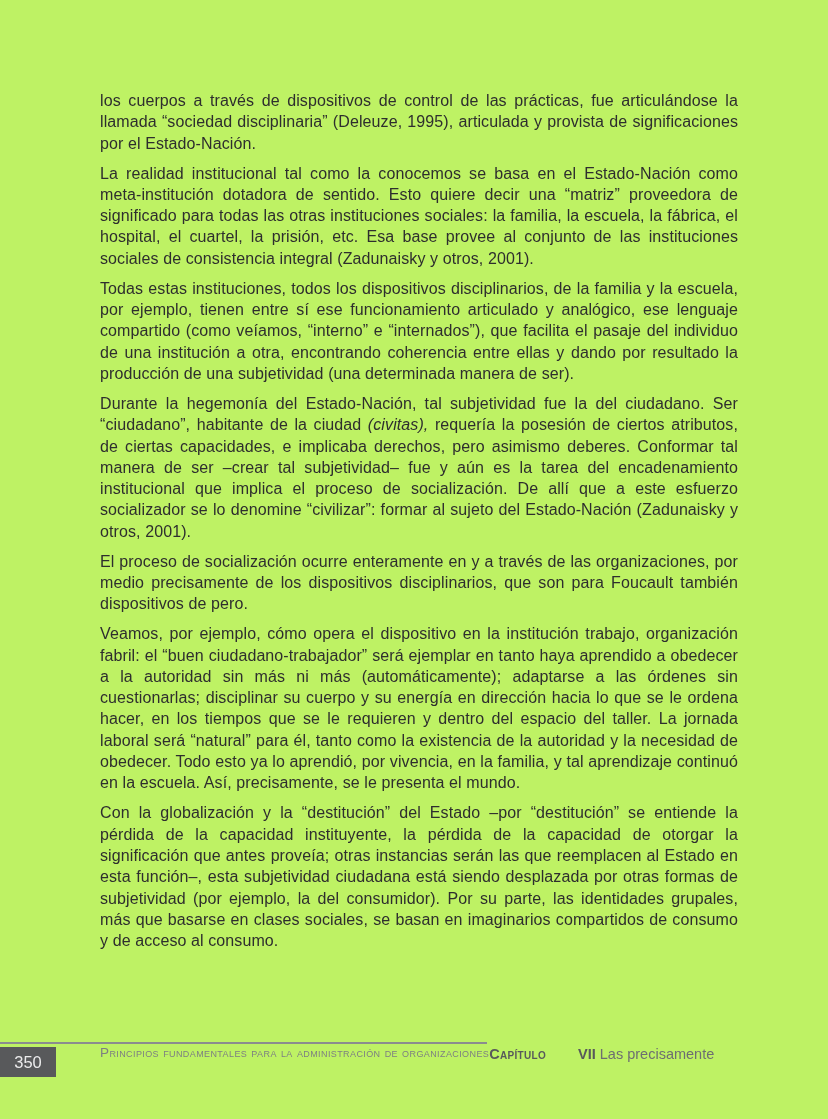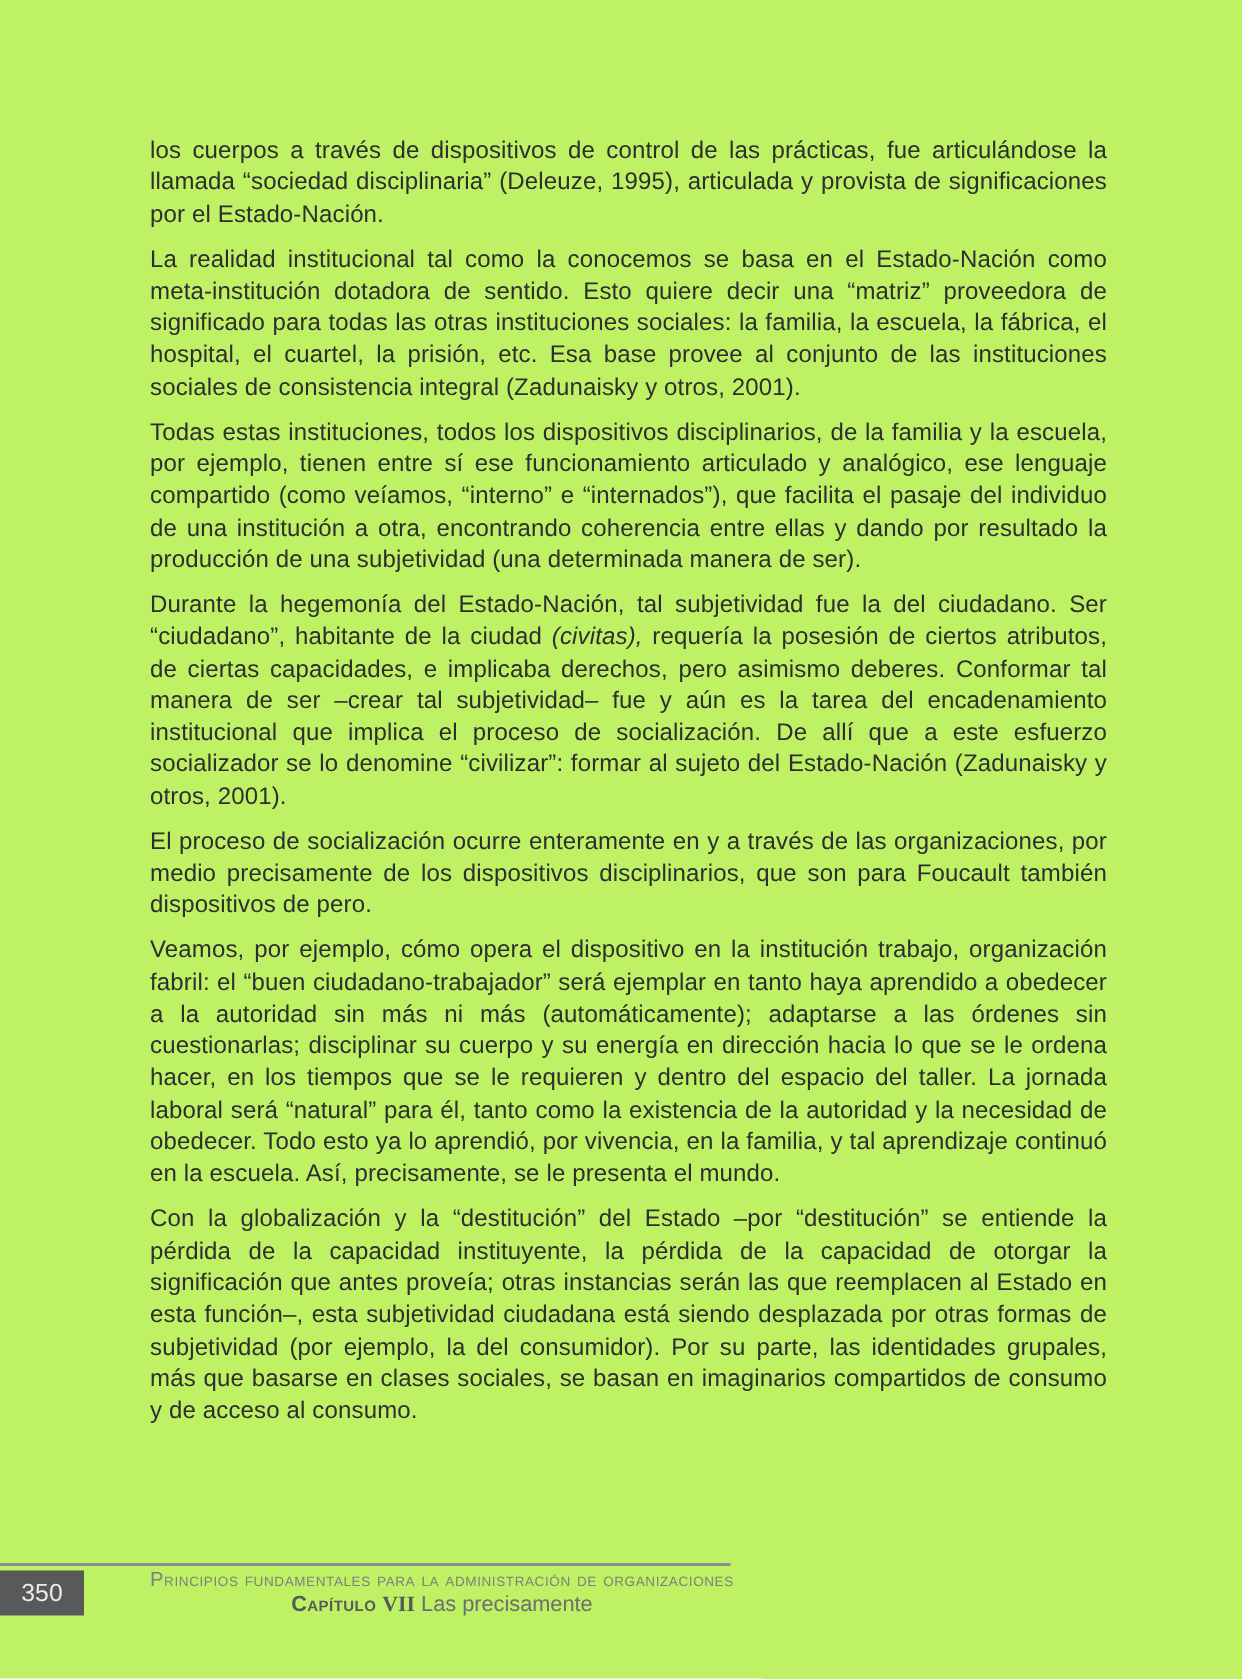--- a/index.html
+++ b/index.html
@@ -51,22 +51,21 @@
     font-size: 16.5px;
     display: flex;
     align-items: center;
     justify-content: center;
   }
   .footer-text {
     position: absolute;
     left: 100px;
     top: 1045px;
     display: flex;
-    flex-direction: column;
-    align-items: center;
+    flex-direction: row;
   }
   .book-title {
     font-variant: small-caps;
     font-size: 13.5px;
     letter-spacing: 0.4px;
     color: #7d7f82;
     line-height: 16px;
     white-space: nowrap;
   }
   .chapter-line {
@@ -75,23 +74,24 @@
     line-height: 18px;
     white-space: nowrap;
   }
   .chapter-label {
     font-variant: small-caps;
     font-weight: bold;
     color: #58595b;
     letter-spacing: 0.3px;
   }
   .chapter-number {
-    font-family: Liberation Serif, serif;
+    font-family: Liberation Sans, sans-serif;
     font-weight: bold;
     color: #58595b;
+    margin-left: 28px;
   }
 </style>
 </head>
 <body>
 
 <div class="page">
 
   <main class="text-block" id="paragraphs">
       <p><span>los cuerpos a través de dispositivos de control de las prácticas, fue articulándose la llamada “sociedad disciplinaria” (Deleuze, 1995), articulada y provista de significaciones por el Estado-Nación.</span></p>
       <p><span>La realidad institucional tal como la conocemos se basa en el Estado-Nación como meta-institución dotadora de sentido. Esto quiere decir una “matriz” proveedora de significado para todas las otras instituciones sociales: la familia, la escuela, la fábrica, el hospital, el cuartel, la prisión, etc. Esa base provee al conjunto de las instituciones sociales de consistencia integral (Zadunaisky y otros, 2001).</span></p>

